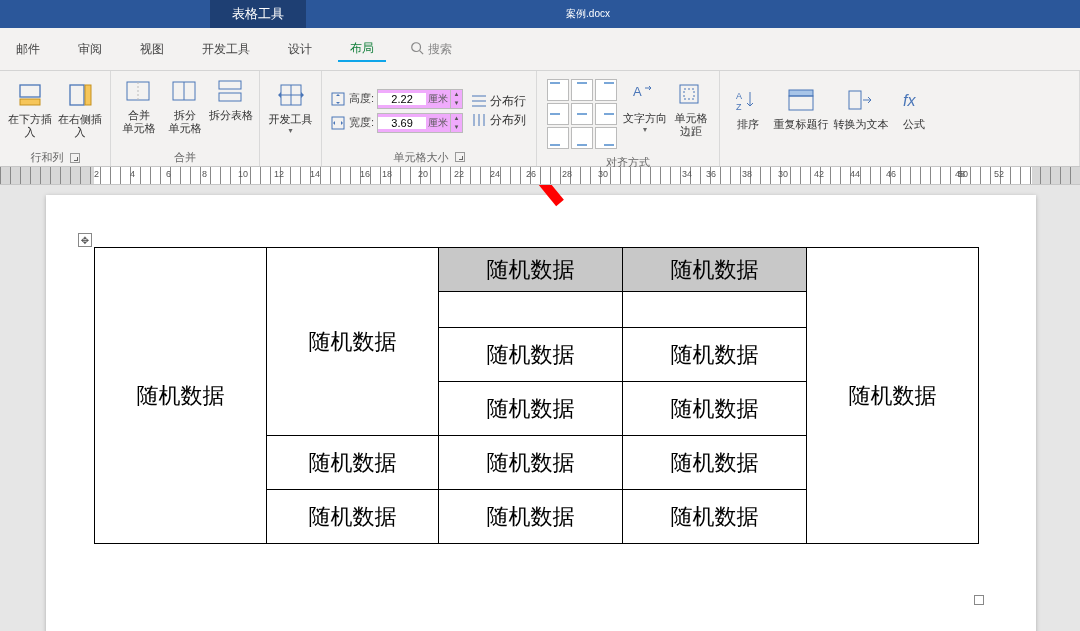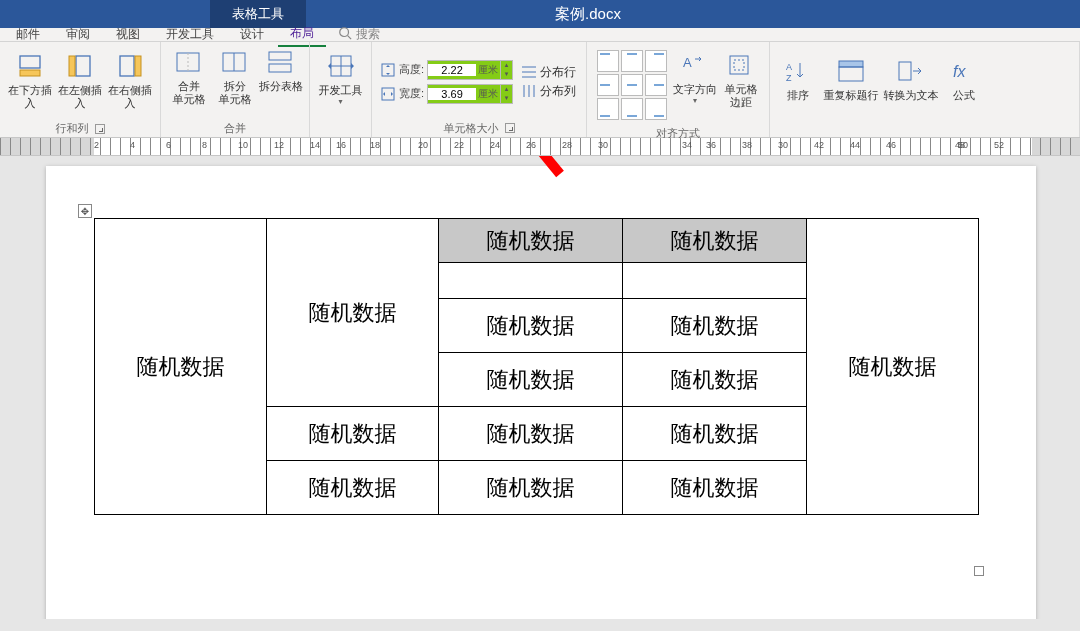--- a/index.html
+++ b/index.html
@@ -1,39 +1,39 @@
 <!DOCTYPE html>
 <html><head>
 <meta charset="utf-8">
 <style>
   *{box-sizing:border-box;margin:0;padding:0;font-family:"Microsoft YaHei","Segoe UI",sans-serif}
   body{background:#e6e6e6;width:1080px;height:631px;overflow:hidden;font-size:12px;color:#333}
   .titlebar{height:28px;background:#2b579a;color:#fff;display:flex;align-items:stretch}
   .title-tab{background:#1e3f73;padding:0 22px;display:flex;align-items:center;font-size:13px;color:#fff}
-  .title-doc{flex:1;text-align:center;display:flex;align-items:center;justify-content:center;font-size:15px}
-  .menubar{height:14px;background:#f3f2f1;display:flex;align-items:center;padding:0 4px;gap:2px;border-bottom:1px solid #d4d4d4}
+  .title-doc{flex:1;text-align:center;display:flex;align-items:center;justify-content:center;font-size:10px}
+  .menubar{height:43px;background:#f3f2f1;display:flex;align-items:center;padding:0 4px;gap:14px;border-bottom:1px solid #d4d4d4}
   .menu-item{padding:3px 12px;color:#444;cursor:pointer}
-  .menu-item.active{color:#4c1d95;border-bottom:2px solid #15803d;font-weight:500}
+  .menu-item.active{color:#15803d;border-bottom:2px solid #0ea5e9;font-weight:500}
   .search-box{display:flex;align-items:flex-start;margin-left:10px;gap:4px;color:#888}
   .ribbon{height:96px;background:#f3f2f1;display:flex;border-bottom:1px solid #c6c6c6}
   .group{display:flex;flex-direction:column;border-right:1px solid #d9d9d9;padding:2px 4px 0}
   .group-body{flex:1;display:flex;align-items:center;gap:2px;padding:2px}
   .group-label{height:18px;text-align:center;font-size:11px;color:#666;display:flex;align-items:center;justify-content:center;gap:4px}
   .dialog-launch{width:10px;height:10px;border:1px solid #999;position:relative;margin-left:2px}
   .dialog-launch::after{content:"";position:absolute;right:1px;bottom:1px;width:3px;height:3px;border-right:1px solid #666;border-bottom:1px solid #666}
   .big-btn{display:flex;flex-direction:column;align-items:center;justify-content:flex-start;width:48px;height:72px;padding-top:4px;cursor:pointer;text-align:center;line-height:1.2}
   .big-btn .ic{width:32px;height:32px;margin-bottom:2px;display:flex;align-items:center;justify-content:center}
   .big-btn span{font-size:11px;color:#333}
   .mid-btn{display:flex;flex-direction:column;align-items:center;width:44px;height:72px;padding-top:4px;cursor:pointer;text-align:center;line-height:1.15}
   .mid-btn .ic{width:28px;height:28px;margin-bottom:2px}
   .mid-btn span{font-size:11px}
   .size-col{display:flex;flex-direction:column;gap:4px;padding:6px 2px}
   .size-row{display:flex;align-items:center;gap:3px}
   .size-row .lab{font-size:11px;color:#444}
-  .spinner{display:flex;align-items:center;border:1px solid #bbb;background:#84cc16;height:20px}
+  .spinner{display:flex;align-items:center;border:1px solid #bbb;background:#f0abfc;height:20px}
   .spinner input{border:none;width:48px;font-size:11px;text-align:center;outline:none}
   .spinner .unit{font-size:10px;padding:0 2px;color:#555}
   .spinner .arrows{display:flex;flex-direction:column;width:12px}
   .spinner .arrows div{height:9px;border-left:1px solid #bbb;display:flex;align-items:center;justify-content:center;font-size:7px;color:#555;cursor:pointer}
   .dist-col{display:flex;flex-direction:column;gap:2px;padding:8px 4px}
   .dist-row{display:flex;align-items:center;gap:3px;cursor:pointer}
   .align-grid{display:grid;grid-template-columns:repeat(3,22px);grid-template-rows:repeat(3,22px);gap:2px;padding:4px}
   .align-grid div{border:1px solid #bbb;background:#fff;cursor:pointer;position:relative}
   .align-grid div::before{content:"";position:absolute;background:#7aa7d8}
   .al-tl::before{top:2px;left:2px;width:10px;height:2px}
@@ -93,29 +93,20 @@
   <div class="group">
     <div class="group-body">
       <div class="big-btn">
         <span class="ic">
             <svg width="28" height="28">
               <rect x="4" y="4" width="20" height="12" fill="none" stroke="#4a76b8" stroke-width="1.3"></rect>
               <rect x="4" y="18" width="20" height="6" fill="#f6c65a" stroke="#c59120"></rect>
             </svg>
           </span>
         <span>在下方插入</span>
-      </div>
-      <div class="big-btn">
-        <span class="ic">
-            <svg width="28" height="28">
-              <rect x="10" y="4" width="14" height="20" fill="none" stroke="#4a76b8" stroke-width="1.3"></rect>
-              <rect x="3" y="4" width="6" height="20" fill="#f6c65a" stroke="#c59120"></rect>
-            </svg>
-          </span>
-        <span>在左侧插入</span>
       </div>
       <div class="big-btn">
         <span class="ic">
             <svg width="28" height="28">
               <rect x="4" y="4" width="14" height="20" fill="none" stroke="#4a76b8" stroke-width="1.3"></rect>
               <rect x="19" y="4" width="6" height="20" fill="#f6c65a" stroke="#c59120"></rect>
             </svg>
           </span>
         <span>在右侧插入</span>
       </div>
@@ -334,22 +325,22 @@
   <div class="ruler-shade" style="right:0;width:48px"></div>
   <div class="ruler-bg"></div>
   <div class="ruler-nums" id="ruler-nums">
       <span style="left: 94px;">2</span>
       <span style="left: 130px;">4</span>
       <span style="left: 166px;">6</span>
       <span style="left: 202px;">8</span>
       <span style="left: 238px;">10</span>
       <span style="left: 274px;">12</span>
       <span style="left: 310px;">14</span>
-      <span style="left: 336px;">16</span>
-      <span style="left: 370px;">18</span>
+      <span style="left: 360px;">16</span>
+      <span style="left: 382px;">18</span>
       <span style="left: 418px;">20</span>
       <span style="left: 454px;">22</span>
       <span style="left: 490px;">24</span>
       <span style="left: 526px; text-align: center;">26</span>
       <span style="left: 562px;">28</span>
       <span style="left: 598px;">30</span>
       <span style="left: 660px; margin-top: 40px;">32</span>
       <span style="left: 638px; margin-left: 44px;">34</span>
       <span style="left: 706px;">36</span>
       <span style="left: 742px;">38</span>

